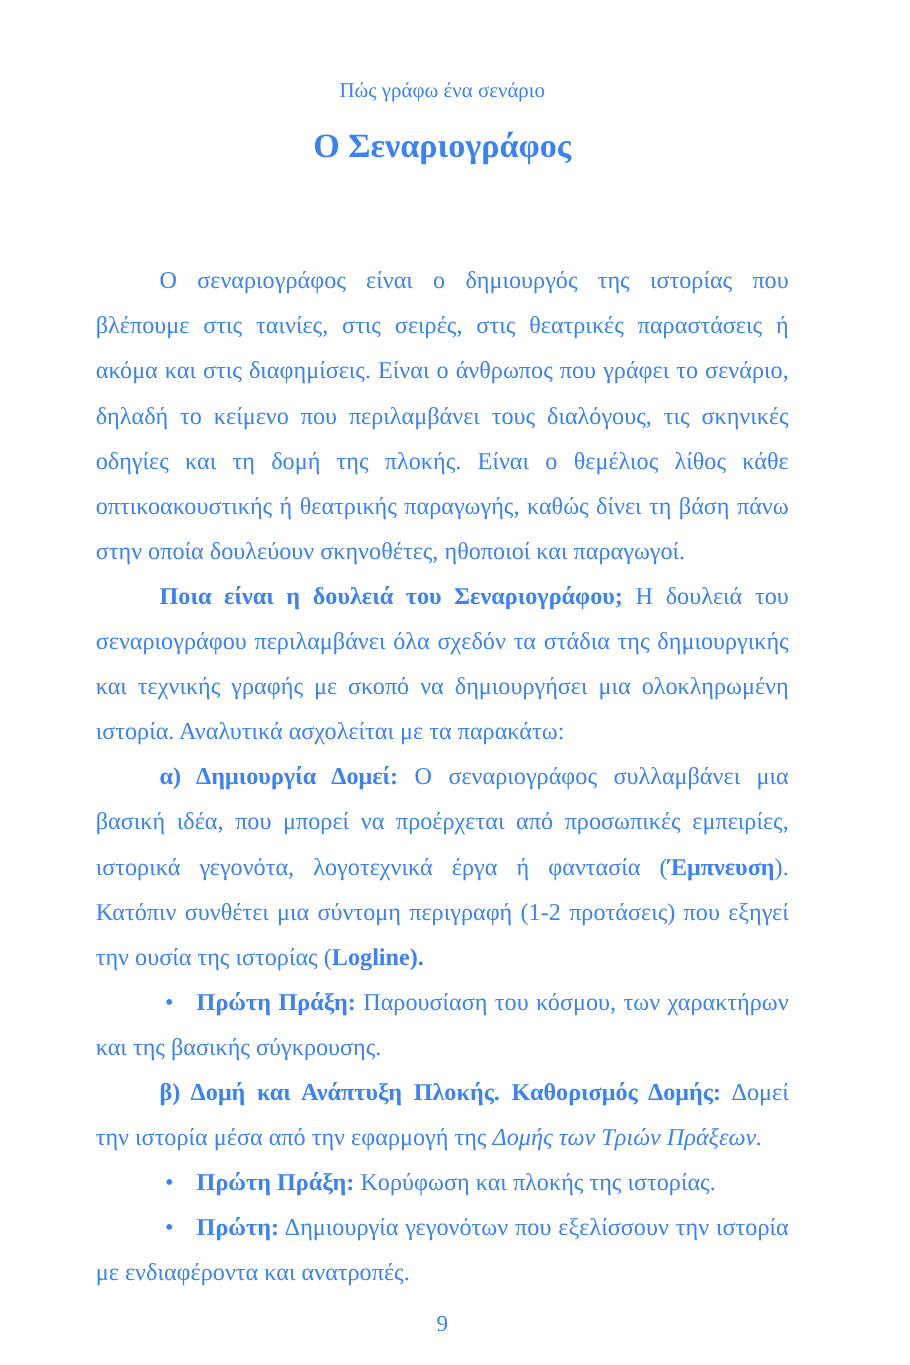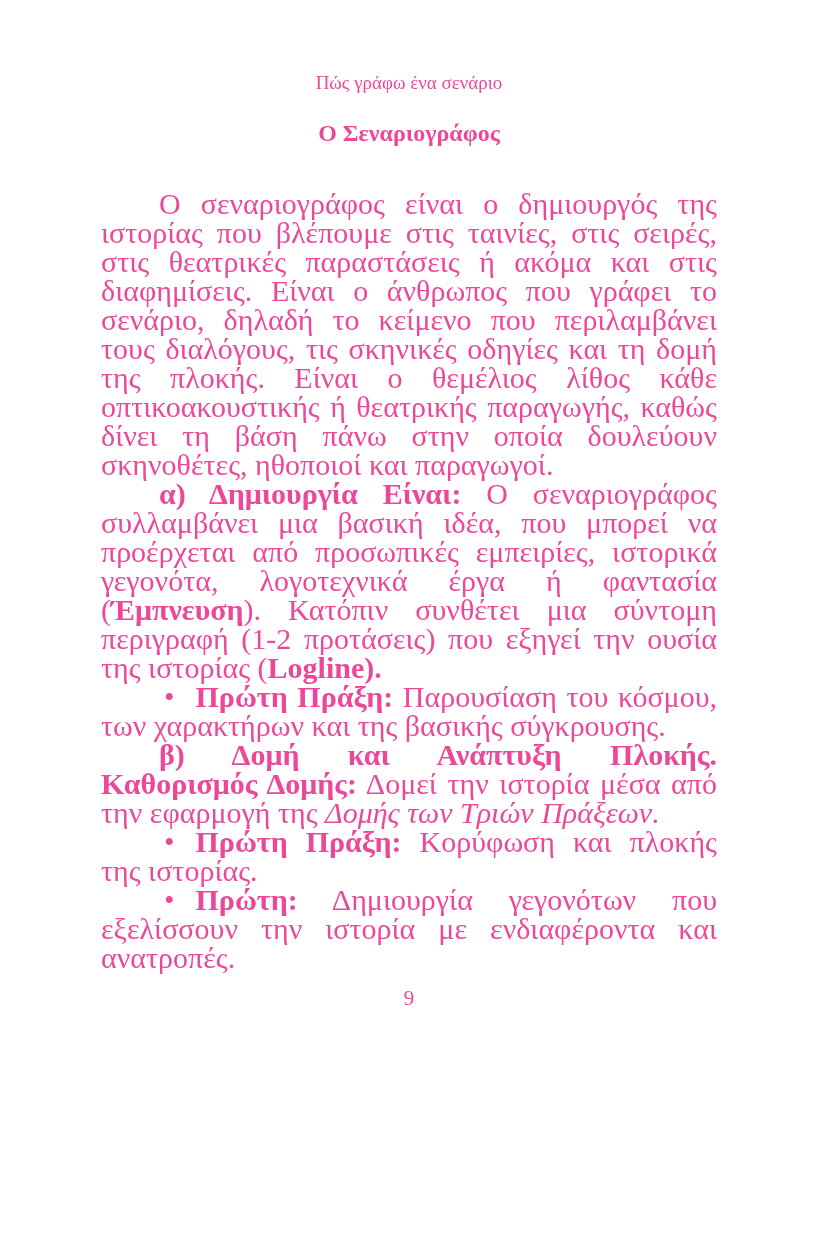--- a/index.html
+++ b/index.html
@@ -5,48 +5,47 @@
   html, body {
     margin: 0;
     padding: 0;
     background: #ffffff;
   }
   .page {
     position: relative;
     width: 827px;
     height: 1241px;
     background: #ffffff;
-    color: #ec4899;
+    color: #3b82f6;
     font-family: "Liberation Serif", "DejaVu Serif", serif;
     box-sizing: border-box;
     padding-top: 73px;
     overflow: hidden;
-    padding-left: 14px;
   }
   .column {
     padding-left: 87px;
     padding-right: 110px;
   }
   .running-head {
     text-align: center;
     font-size: 19px;
     line-height: 20px;
     margin: 0 0 23px 0;
     font-weight: normal;
   }
   .doc-title {
     text-align: center;
-    font-size: 24px;
+    font-size: 31px;
     line-height: 34px;
     font-weight: bold;
-    margin: 0 0 39px 0;
+    margin: 0 0 84px 0;
   }
   .body-text {
-    font-size: 30px;
-    line-height: 29px;
+    font-size: 22px;
+    line-height: 41px;
     text-align: justify;
   }
   .para {
     margin: 0;
     text-indent: 58px;
   }
   .para.bullet {
     text-indent: 63px;
   }
   .bullet-mark {
@@ -68,22 +67,23 @@
 
   <div class="column">
     <div class="running-head">Πώς γράφω ένα σενάριο</div>
 
     <h1 class="doc-title">Ο Σεναριογράφος</h1>
 
     <div class="body-text">
 
       <p class="para"><span>Ο σεναριογράφος είναι ο δημιουργός της ιστορίας που βλέπουμε στις ταινίες, στις σειρές, στις θεατρικές παραστάσεις ή ακόμα και στις διαφημίσεις. Είναι ο άνθρωπος που γράφει το σενάριο, δηλαδή το κείμενο που περιλαμβάνει τους διαλόγους, τις σκηνικές οδηγίες και τη δομή της πλοκής. Είναι ο θεμέλιος λίθος κάθε οπτικοακουστικής ή θεατρικής παραγωγής, καθώς δίνει τη βάση πάνω στην οποία δουλεύουν σκηνοθέτες, ηθοποιοί και παραγωγοί.</span></p>
 
+      <p class="para"><span class="b">Ποια είναι η δουλειά του Σεναριογράφου;</span><span> Η δουλειά του σεναριογράφου περιλαμβάνει όλα σχεδόν τα στάδια της δημιουργικής και τεχνικής γραφής με σκοπό να δημιουργήσει μια ολοκληρωμένη ιστορία. Αναλυτικά ασχολείται με τα παρακάτω:</span></p>
 
-      <p class="para"><span class="b">α) Δημιουργία Είναι:</span><span> Ο σεναριογράφος συλλαμβάνει μια βασική ιδέα, που μπορεί να προέρχεται από προσωπικές εμπειρίες, ιστορικά γεγονότα, λογοτεχνικά έργα ή φαντασία (</span><span class="b">Έμπνευση</span><span>). Κατόπιν συνθέτει μια σύντομη περιγραφή (1-2 προτάσεις) που εξηγεί την ουσία της ιστορίας (</span><span class="b">Logline).</span></p>
+      <p class="para"><span class="b">α) Δημιουργία Δομεί:</span><span> Ο σεναριογράφος συλλαμβάνει μια βασική ιδέα, που μπορεί να προέρχεται από προσωπικές εμπειρίες, ιστορικά γεγονότα, λογοτεχνικά έργα ή φαντασία (</span><span class="b">Έμπνευση</span><span>). Κατόπιν συνθέτει μια σύντομη περιγραφή (1-2 προτάσεις) που εξηγεί την ουσία της ιστορίας (</span><span class="b">Logline).</span></p>
 
       <p class="para bullet"><span class="bullet-mark">•</span><span class="b">Πρώτη Πράξη:</span><span> Παρουσίαση του κόσμου, των χαρακτήρων και της βασικής σύγκρουσης.</span></p>
 
       <p class="para"><span class="b">β) Δομή και Ανάπτυξη Πλοκής. Καθορισμός Δομής:</span><span> Δομεί την ιστορία μέσα από την εφαρμογή της </span><span class="i">Δομής των Τριών Πράξεων.</span></p>
 
 
       <p class="para bullet"><span class="bullet-mark">•</span><span class="b">Πρώτη Πράξη:</span><span> Κορύφωση και πλοκής της ιστορίας.</span></p>
 
       <p class="para bullet"><span class="bullet-mark">•</span><span class="b">Πρώτη:</span><span> Δημιουργία γεγονότων που εξελίσσουν την ιστορία με ενδιαφέροντα και ανατροπές.</span></p>
 

